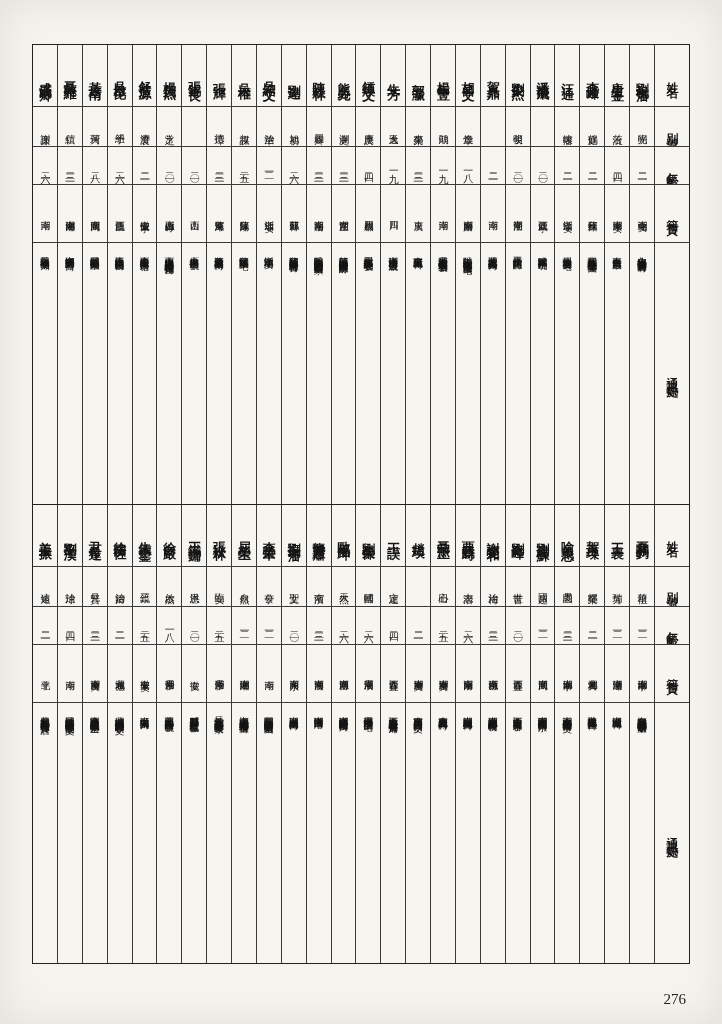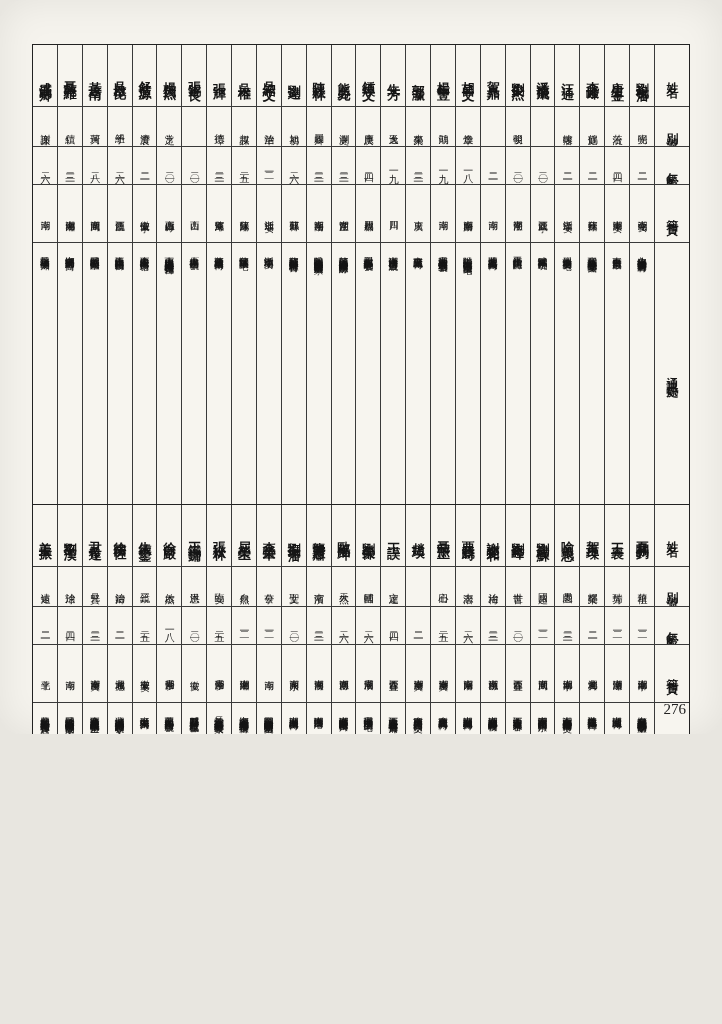--- a/index.html
+++ b/index.html
@@ -2,21 +2,21 @@
 <html><head>
 <meta charset="utf-8">
 <style>
   html,body{margin:0;padding:0;}
   body{
     width:722px;height:1024px;
     background:#e8e6e0;
     font-family:"DejaVu Sans","Liberation Sans",sans-serif;
   }
   .sheet{
-    position:relative;width:722px;height:734px;
+    position:relative;width:722px;height:1024px;
     background:#f5f3ed;color:#151515;overflow:hidden;
     box-shadow:inset 0 0 40px rgba(0,0,0,0.08);
     border-radius:21px;
   }
   .frame{
     position:absolute;left:32px;top:44px;width:658px;height:920px;
     border:1.5px solid #222;background:#f7f5ef;
     display:flex;flex-direction:column;box-sizing:border-box;
   }
   .band{flex:1 1 0;display:flex;flex-direction:row;min-height:0;}

